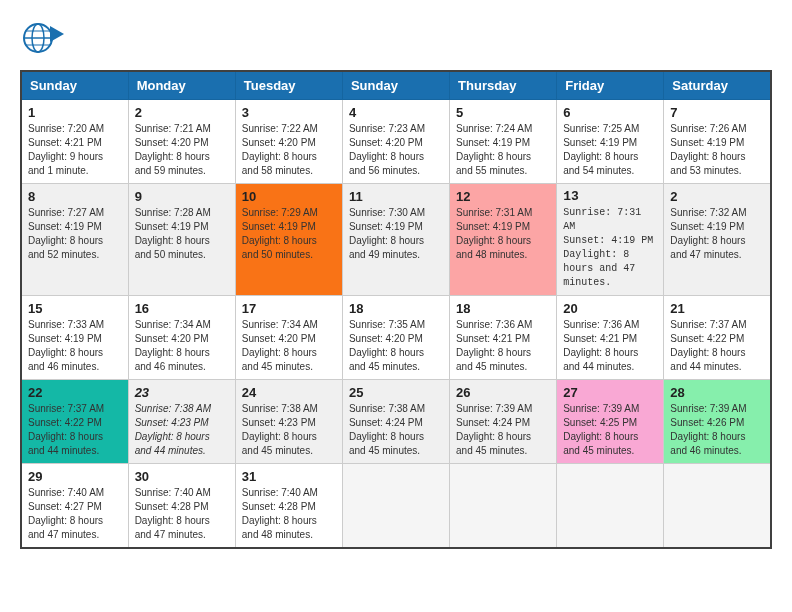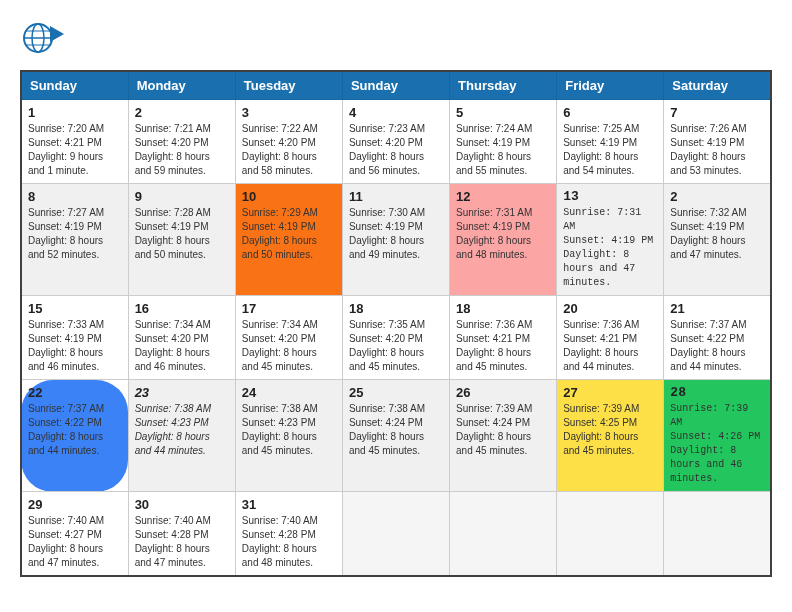--- a/index.html
+++ b/index.html
@@ -211,45 +211,45 @@
           <td>
             <span class="day-num">20</span>
             <div class="day-info"><span>Sunrise: 7:36 AM</span><br><span>Sunset: 4:21 PM</span><br><span>Daylight: 8 hours and 44 minutes.</span></div>
           </td>
           <td>
             <span class="day-num">21</span>
             <div class="day-info"><span>Sunrise: 7:37 AM</span><br><span>Sunset: 4:22 PM</span><br><span>Daylight: 8 hours and 44 minutes.</span></div>
           </td>
         </tr>
         <tr style="background: rgb(245, 245, 245);">
-          <td style="background: #3b82f6; border-radius: 32px;">
+          <td style="background: #14b8a6;">
             <span class="day-num">22</span>
             <div class="day-info"><span>Sunrise: 7:37 AM</span><br><span>Sunset: 4:22 PM</span><br><span>Daylight: 8 hours and 44 minutes.</span></div>
           </td>
           <td style="background: rgb(240, 240, 240); font-style: italic;">
             <span class="day-num">23</span>
             <div class="day-info"><span>Sunrise: 7:38 AM</span><br><span>Sunset: 4:23 PM</span><br><span>Daylight: 8 hours and 44 minutes.</span></div>
           </td>
           <td style="background: rgb(240, 240, 240); margin-left: 7px;">
             <span class="day-num">24</span>
             <div class="day-info"><span>Sunrise: 7:38 AM</span><br><span>Sunset: 4:23 PM</span><br><span>Daylight: 8 hours and 45 minutes.</span></div>
           </td>
           <td style="background: rgb(240, 240, 240); margin-top: 20px;">
             <span class="day-num">25</span>
             <div class="day-info"><span>Sunrise: 7:38 AM</span><br><span>Sunset: 4:24 PM</span><br><span>Daylight: 8 hours and 45 minutes.</span></div>
           </td>
           <td style="background: rgb(240, 240, 240);">
             <span class="day-num">26</span>
             <div class="day-info"><span>Sunrise: 7:39 AM</span><br><span>Sunset: 4:24 PM</span><br><span>Daylight: 8 hours and 45 minutes.</span></div>
           </td>
-          <td style="background: #fde047;">
+          <td style="background: #f9a8d4;">
             <span class="day-num">27</span>
             <div class="day-info"><span>Sunrise: 7:39 AM</span><br><span>Sunset: 4:25 PM</span><br><span>Daylight: 8 hours and 45 minutes.</span></div>
           </td>
-          <td style="background: #22c55e; font-family: Liberation Mono, monospace;">
+          <td style="background: #86efac;">
             <span class="day-num">28</span>
             <div class="day-info"><span>Sunrise: 7:39 AM</span><br><span>Sunset: 4:26 PM</span><br><span>Daylight: 8 hours and 46 minutes.</span></div>
           </td>
         </tr>
         <tr>
           <td>
             <span class="day-num">29</span>
             <div class="day-info"><span>Sunrise: 7:40 AM</span><br><span>Sunset: 4:27 PM</span><br><span>Daylight: 8 hours and 47 minutes.</span></div>
           </td>
           <td>

